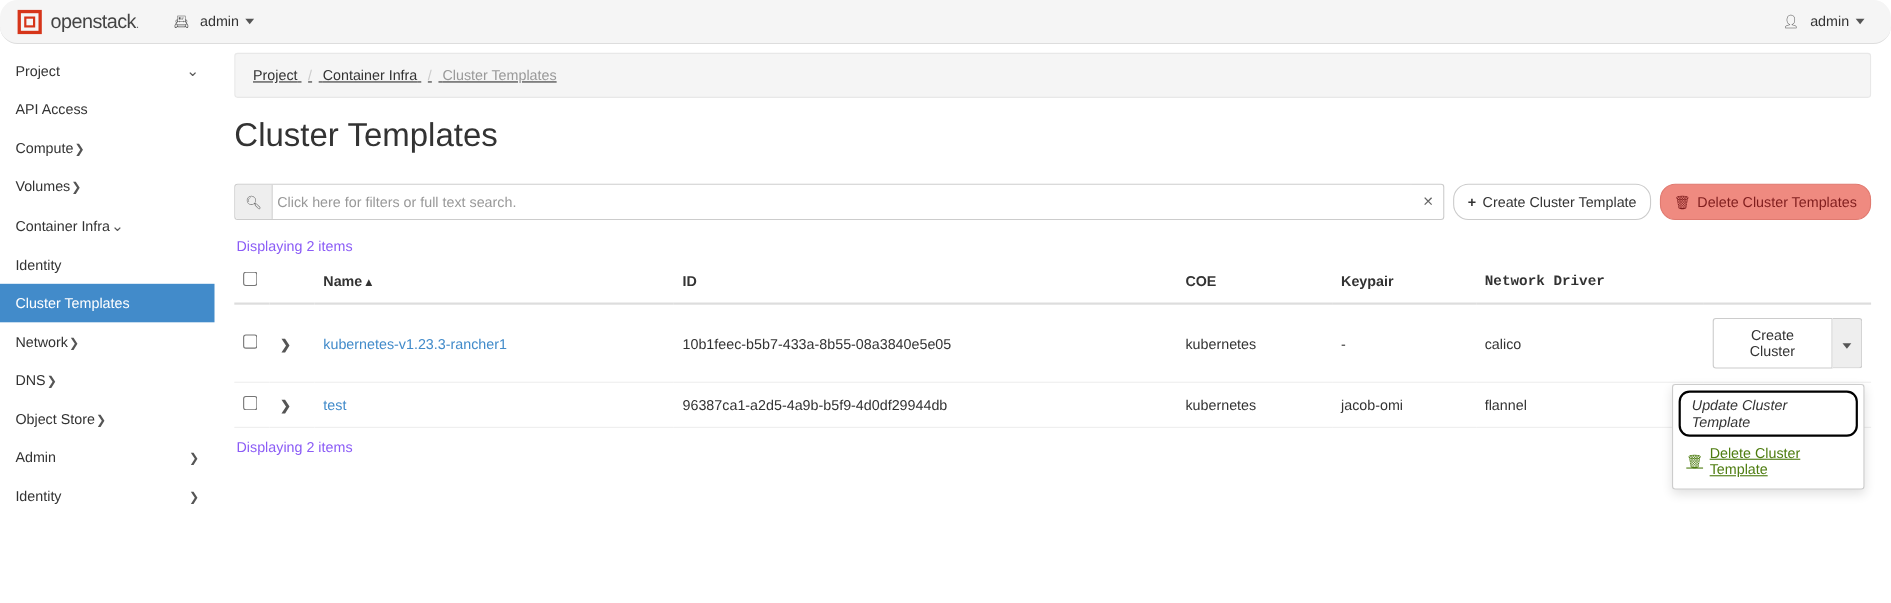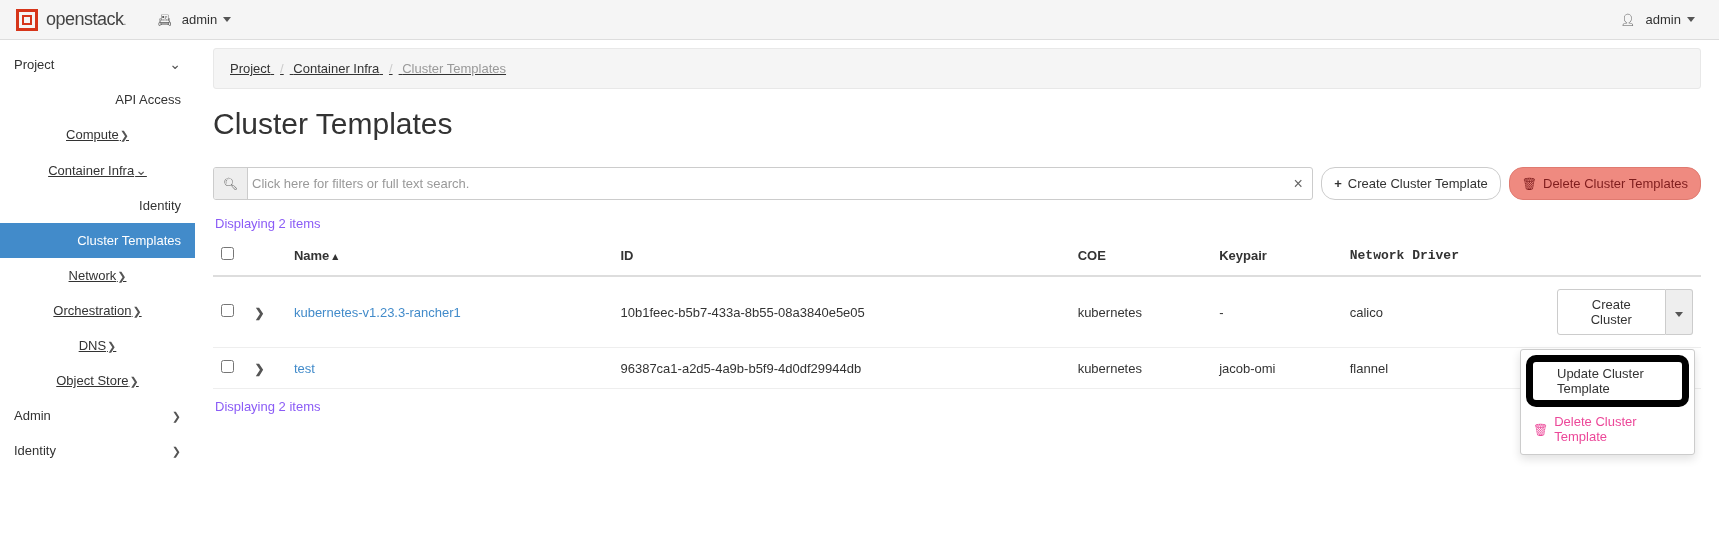--- a/index.html
+++ b/index.html
@@ -1,35 +1,35 @@
 <!DOCTYPE html>
 <html><head>
 <meta charset="utf-8">
 <style>
 * { box-sizing: border-box; margin: 0; padding: 0; }
 body { font-family: -apple-system, "Helvetica Neue", Helvetica, Arial, sans-serif; font-size: 13px; color: #333; background: #fff; width: 1719px; }
 a { text-decoration: none; }
 
-.topbar { height: 40px; background: #f5f5f5; border-bottom: 1px solid #ddd; display: flex; align-items: center; padding: 0 16px; }
+.topbar { height: 40px; background: #f5f5f5; border-bottom: 1px solid #ddd; display: flex; align-items: center; padding: 0 16px; border-radius: 16px; }
 .logo { display: flex; align-items: center; gap: 8px; margin-right: 24px; }
 .logo-mark { width: 22px; height: 22px; border: 3px solid #d6351a; position: relative; }
 .logo-mark::before { content: ""; position: absolute; left: 3px; top: 3px; right: 3px; bottom: 3px; border: 2px solid #d6351a; }
 .logo-text { font-weight: 500; font-size: 18px; color: #444; letter-spacing: -0.5px; }
 .logo-sub { font-size: 10px; color: #666; }
 .topbar-drop { display: flex; align-items: center; gap: 6px; color: #333; cursor: pointer; padding: 4px 8px; }
 .topbar-right { margin-left: auto; }
 .caret-down { width: 0; height: 0; border-left: 4px solid transparent; border-right: 4px solid transparent; border-top: 5px solid #555; display: inline-block; }
 
 .body-wrap { display: flex; }
 
 .sidebar { width: 195px; padding-top: 6px; }
 .side-item { display: flex; align-items: center; justify-content: space-between; padding: 10px 14px; cursor: pointer; color: #333; }
-.side-item.right-just { justify-content: center; gap: 1px; text-decoration: underline; }
+.side-item.right-just { justify-content: flex-start; gap: 1px; }
 .side-item.indent-1 { padding-right: 14px; }
-.side-sub { display: flex; justify-content: flex-end; padding: 10px 14px; cursor: pointer; color: #333; }
+.side-sub { display: flex; padding: 10px 14px; cursor: pointer; color: #333; }
 .side-sub.active { background: #428bca; color: #fff; }
 .chev-right::before { content: "\276F"; font-size: 11px; color: #555; }
 .chev-down-svg::before { content: "\2304"; font-size: 14px; color: #555; }
 
 .main { flex: 1; padding: 0 18px 18px 18px; }
 .breadcrumb-bar { background: #f5f5f5; border: 1px solid #e8e8e8; border-radius: 3px; padding: 12px 16px; margin-top: 8px; text-decoration: underline; }
 .breadcrumb-bar span { color: #333; }
 .breadcrumb-bar .sep { color: #ccc; margin: 0 6px; }
 .breadcrumb-bar .muted { color: #999; }
 
@@ -57,22 +57,22 @@
 .expand-chev::before { content: "\276F"; font-size: 12px; font-weight: bold; }
 
 .row-actions { display: flex; justify-content: flex-end; }
 .btn-group { display: inline-flex; }
 .btn-group .btn { border-radius: 3px 0 0 3px; }
 .btn-split { border: 1px solid #ccc; border-left: none; background: #eee; padding: 7px 9px; border-radius: 0 3px 3px 0; cursor: pointer; }
 .btn-split .caret-down { border-top-color: #555; }
 
 .dropdown-menu { position: absolute; right: 6px; top: 100%; margin-top: 2px; background: #fff; border: 1px solid #ccc; border-radius: 3px; box-shadow: 0 4px 10px rgba(0,0,0,0.12); min-width: 175px; z-index: 10; padding: 4px 0; }
 .dropdown-menu .item { padding: 6px 12px; cursor: pointer; color: #333; display: flex; align-items: center; gap: 6px; font-size: 13px; }
-.dropdown-menu .item.danger { color: #ec4899; }
-.highlight-ring { border: 7px solid #000000; border-radius: 10px; margin: 1px 5px; padding: 4px 24px; }
+.dropdown-menu .item.danger { color: #4d7c0f; text-decoration: underline; }
+.highlight-ring { border: 2px solid #000000; border-radius: 10px; margin: 1px 5px; padding: 4px 10px; font-style: italic; }
 
 .cell-actions { position: relative; width: 140px; }
 .checkbox-cell { width: 28px; }
 .col-name { width: 300px; }
 .col-id { width: 420px; }
 .col-coe { width: 130px; }
 .col-keypair { width: 120px; }
 .col-netdrv { width: 190px; font-family: Liberation Mono, monospace; }
 
 input[type="checkbox"] { width: 13px; height: 13px; }
@@ -110,35 +110,35 @@
       <span class="chev-down-svg"></span>
     </div>
     <div class="side-sub">
       <span>API Access</span>
     </div>
     <div class="side-item right-just indent-1">
       <span>Compute</span>
       <span class="chev-right"></span>
     </div>
     <div class="side-item right-just indent-1">
+      <span>Volumes</span>
+      <span class="chev-right"></span>
+    </div>
+    <div class="side-item right-just indent-1">
       <span>Container Infra</span>
       <span class="chev-down-svg"></span>
     </div>
     <div class="side-sub">
       <span>Identity</span>
     </div>
     <div class="side-sub active">
       <span>Cluster Templates</span>
     </div>
     <div class="side-item right-just indent-1">
       <span>Network</span>
-      <span class="chev-right"></span>
-    </div>
-    <div class="side-item right-just indent-1">
-      <span>Orchestration</span>
       <span class="chev-right"></span>
     </div>
     <div class="side-item right-just indent-1">
       <span>DNS</span>
       <span class="chev-right"></span>
     </div>
     <div class="side-item right-just indent-1">
       <span>Object Store</span>
       <span class="chev-right"></span>
     </div>

